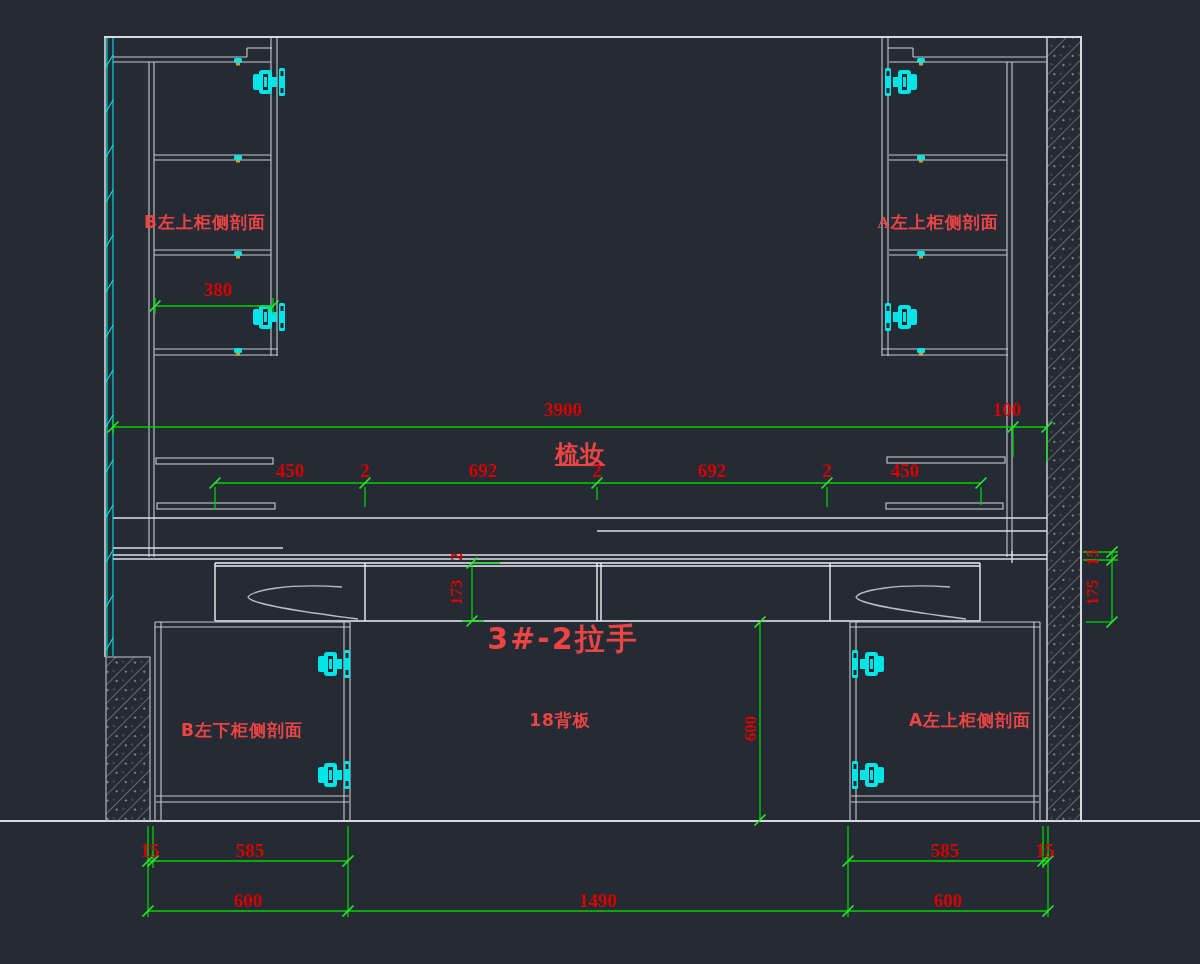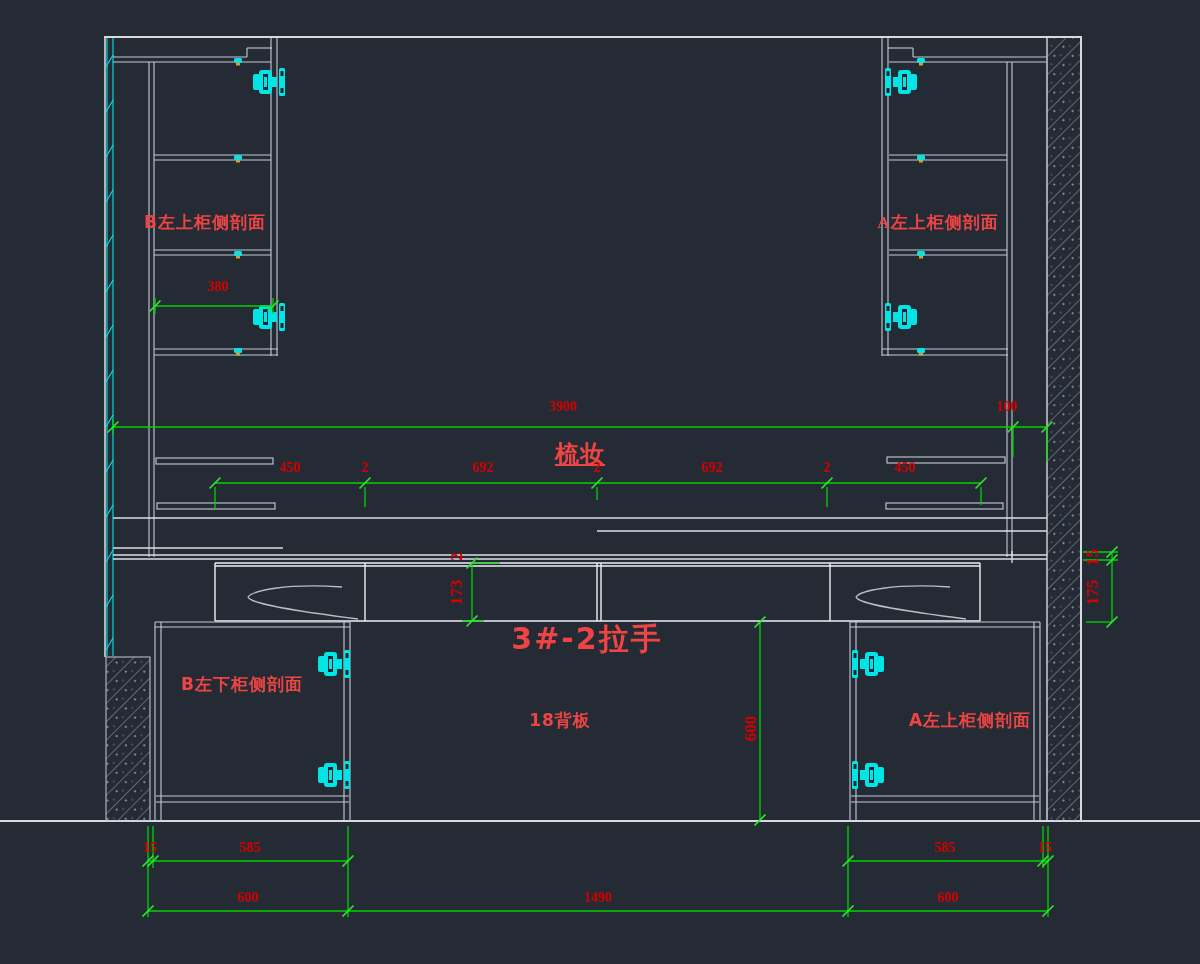--- a/index.html
+++ b/index.html
@@ -1,20 +1,20 @@
 <!DOCTYPE html>
 <html><head>
 <meta charset="utf-8">
 <style>
   html,body{margin:0;padding:0;background:#242b35;}
   #stage{position:relative;width:1200px;height:964px;background:#242b35;overflow:hidden;
          font-family:"DejaVu Sans",sans-serif;}
   svg{position:absolute;left:0;top:0;}
   .t{position:absolute;font-weight:bold;text-align:center;line-height:1;white-space:nowrap;}
-  .red{color:#d60000;font-size:14px;font-family:"Liberation Serif","DejaVu Serif",serif;}
+  .red{color:#d60000;font-size:19px;font-family:"Liberation Serif","DejaVu Serif",serif;}
   .red-sm{font-size:17px;}
   .wht{color:#ef4444;font-size:17px;letter-spacing:1px;}
   .big{font-size:30px;letter-spacing:2px;}
   .mid{font-size:24px;text-decoration:underline;}
   .vert{transform:rotate(-90deg);transform-origin:center center;}
 </style>
 </head>
 <body>
 
 <div id="stage">
@@ -237,25 +237,25 @@
         <use href="#tick" transform="translate(1048,861)"></use>
       <use href="#tick" transform="translate(148,911)"></use>
         <use href="#tick" transform="translate(348,911)"></use>
         <use href="#tick" transform="translate(848,911)"></use>
         <use href="#tick" transform="translate(1048,911)"></use>
     </g>
   </svg>
 
   <div class="t wht" style="left:130px;top:214px;width:150px;">B左上柜侧剖面</div>
   <div class="t wht" style="left:863px;top:214px;width:150px;font-family:Liberation Serif, serif;">A左上柜侧剖面</div>
-  <div class="t wht" style="left:167px;top:676px;width:150px;">B左下柜侧剖面</div>
+  <div class="t wht" style="left:167px;top:722px;width:150px;">B左下柜侧剖面</div>
   <div class="t wht" style="left:895px;top:712px;width:150px;">A左上柜侧剖面</div>
   <div class="t wht" style="left:500px;top:712px;width:120px;">18背板</div>
   <div class="t wht mid" style="left:545px;top:442px;width:70px;">梳妆</div>
-  <div class="t wht big" style="left:482px;top:624px;width:210px;">3#-2拉手</div>
+  <div class="t wht big" style="left:458px;top:624px;width:210px;">3#-2拉手</div>
 
   <div class="t red" style="left:183px;top:280px;width:70px;">380</div>
   <div class="t red" style="left:523px;top:400px;width:80px;">3900</div>
   <div class="t red" style="left:977px;top:400px;width:60px;">100</div>
 
   <div class="t red" style="left:255px;top:461px;width:70px;">450</div>
   <div class="t red" style="left:350px;top:461px;width:30px;">2</div>
   <div class="t red" style="left:448px;top:461px;width:70px;">692</div>
   <div class="t red" style="left:582px;top:461px;width:30px;">2</div>
   <div class="t red" style="left:677px;top:461px;width:70px;">692</div>

